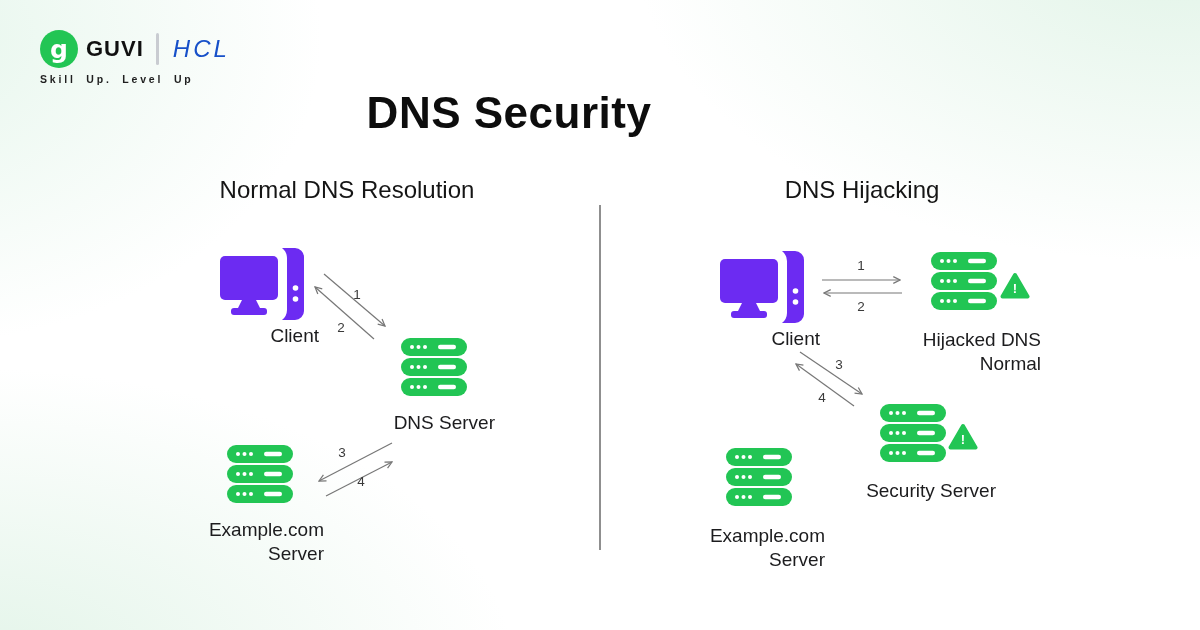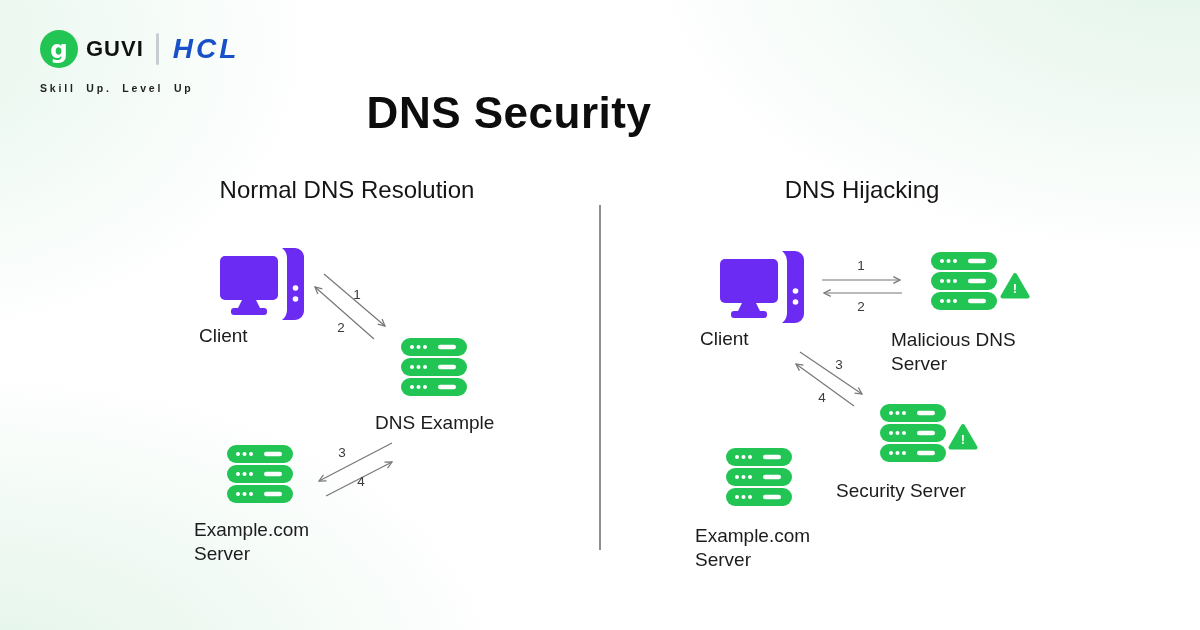--- a/index.html
+++ b/index.html
@@ -12,32 +12,32 @@
       radial-gradient(760px 560px at -8% 6%, #e6f6ec 0%, rgba(230,246,236,0) 55%),
       radial-gradient(900px 520px at -2% 108%, #e2f4e8 0%, rgba(226,244,232,0) 60%),
       #ffffff;
   }
   
   .brand { position:absolute; left:40px; top:30px; }
   .brand-row { display:flex; align-items:center; gap:8px; }
   .guvi-badge { width:38px; height:38px; display:block; }
   .guvi-word { font-size:22px; font-weight:700; color:#101010; letter-spacing:1px; line-height:38px; }
   .brand-sep { width:3px; height:32px; background:#c9ccd1; margin:0 6px 0 4px; border-radius:2px; }
-  .hcl-word { font-size:28px; font-weight:700; font-style:italic; color:#1750c9; letter-spacing:3px; line-height:38px; }
-  .tagline { margin-top:14px; font-size:10.5px; font-weight:600; letter-spacing:2.8px; word-spacing:5px; color:#1f1f1f; }
+  .hcl-word { font-size:24px; font-weight:400; font-style:italic; color:#1750c9; letter-spacing:3px; line-height:38px; }
+  .tagline { margin-top:5px; font-size:10.5px; font-weight:600; letter-spacing:2.8px; word-spacing:5px; color:#1f1f1f; }
   
   .page-title { position:absolute; top:88px; left:0; width:1004px; text-align:center;
     font-size:44px; font-weight:800; color:#0d0d0d; letter-spacing:0.5px;padding-left:14px; }
   .panel-heading { position:absolute; top:176px; width:400px; text-align:center;
     font-size:24px; font-weight:500; color:#151515; }
   .heading-left { left:147px; } .heading-right { left:662px; }
   .divider { position:absolute; left:599px; top:205px; width:2px; height:345px; background:#8f8f8f; }
   
   .node-icon { position:absolute; display:block; }
-  .node-label { position:absolute; text-align:left; font-size:19px; color:#1c1c1e; line-height:1.25; }
+  .node-label { position:absolute; text-align:right; font-size:19px; color:#1c1c1e; line-height:1.25; }
   .arrows { position:absolute; overflow:visible; }
   .step { position:absolute; transform:translate(-50%,-50%); font-size:13.5px; color:#3a3a3a; }
 </style>
 </head>
 <body>
 
 <svg width="0" height="0" style="position:absolute" aria-hidden="true">
   <defs>
     <symbol id="server-sym" viewBox="0 0 66 58">
       <g fill="#22c554">
@@ -108,21 +108,21 @@
       </defs>
     <line x1="12" y1="6" x2="73" y2="58" stroke="#777777" stroke-width="1.2" marker-end="url(#ahL12)"></line>
     <line x1="62" y1="71" x2="3" y2="19" stroke="#777777" stroke-width="1.2" marker-end="url(#ahL12)"></line>
   </svg>
   <span class="step" style="left:357px;top:294px">1</span>
   <span class="step" style="left:341px;top:327px">2</span>
 
   <svg class="node-icon" style="left:401px;top:338px;width:66px;height:58px" viewBox="0 0 66 58">
       <use href="#server-sym"></use>
     </svg>
-  <div class="node-label" style="left:375px;top:411px;width:120px">DNS Example</div>
+  <div class="node-label" style="left:375px;top:411px;width:120px">DNS Server</div>
 
   <svg class="arrows" style="left:312px;top:438px;width:84px;height:62px" viewBox="0 0 84 62">
     <defs>
         <marker id="ahL34" viewBox="0 0 10 10" refX="8.5" refY="5" markerWidth="8" markerHeight="8" orient="auto">
       <path d="M1.5,1.5 L8.5,5 L1.5,8.5" fill="none" stroke="#777777" stroke-width="1.3"></path>
         </marker>
       </defs>
     <line x1="80" y1="5" x2="7" y2="43" stroke="#777777" stroke-width="1.2" marker-end="url(#ahL34)"></line>
     <line x1="14" y1="58" x2="80" y2="24" stroke="#777777" stroke-width="1.2" marker-end="url(#ahL34)"></line>
   </svg>
@@ -151,21 +151,21 @@
   <span class="step" style="left:861px;top:265px">1</span>
   <span class="step" style="left:861px;top:306px">2</span>
 
   <svg class="node-icon" style="left:931px;top:252px;width:66px;height:58px" viewBox="0 0 66 58">
       <use href="#server-sym"></use>
     </svg>
   <svg class="node-icon" style="left:1000px;top:272px;width:30px;height:28px" viewBox="0 0 30 28">
     <polygon points="15,3 27.5,24.5 2.5,24.5" fill="#22c554" stroke="#22c554" stroke-width="4" stroke-linejoin="round"></polygon>
     <text x="15" y="21" text-anchor="middle" font-size="13" font-weight="bold" fill="#ffffff">!</text>
   </svg>
-  <div class="node-label" style="left:891px;top:328px;width:150px">Malicious DNS Server</div>
+  <div class="node-label" style="left:891px;top:328px;width:150px">Hijacked DNS Normal</div>
 
   <svg class="arrows" style="left:794px;top:348px;width:74px;height:62px" viewBox="0 0 74 62">
     <defs>
         <marker id="ahR34" viewBox="0 0 10 10" refX="8.5" refY="5" markerWidth="8" markerHeight="8" orient="auto">
       <path d="M1.5,1.5 L8.5,5 L1.5,8.5" fill="none" stroke="#777777" stroke-width="1.3"></path>
         </marker>
       </defs>
     <line x1="6" y1="4" x2="68" y2="46" stroke="#777777" stroke-width="1.2" marker-end="url(#ahR34)"></line>
     <line x1="60" y1="58" x2="2" y2="16" stroke="#777777" stroke-width="1.2" marker-end="url(#ahR34)"></line>
   </svg>

